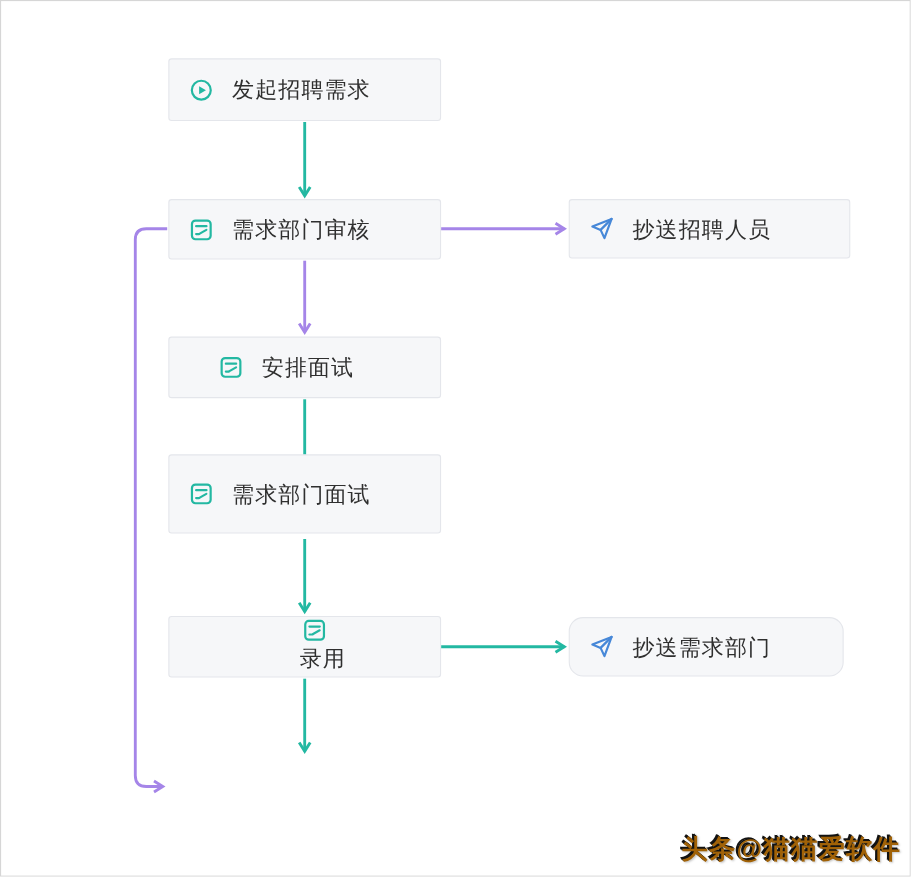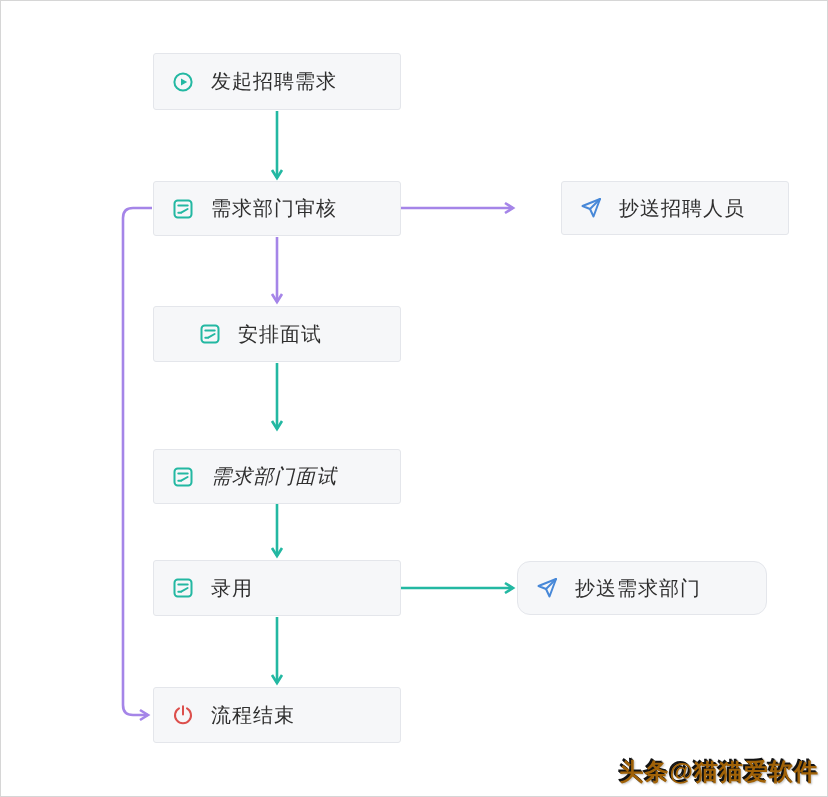--- a/index.html
+++ b/index.html
@@ -108,21 +108,21 @@
       <svg viewBox="0 0 24 24">
         <rect class="stroke-teal" x="3.5" y="3.5" width="17" height="17" rx="3.2" fill="none" stroke-width="2"></rect>
         <line class="stroke-teal" x1="7.3" y1="8.6" x2="16.7" y2="8.6" stroke-width="2" stroke-linecap="round"></line>
         <line class="stroke-teal" x1="7.3" y1="15.8" x2="10" y2="15.8" stroke-width="2" stroke-linecap="round"></line>
         <line class="stroke-teal" x1="10.6" y1="15.4" x2="16.6" y2="12" stroke-width="2" stroke-linecap="round"></line>
       </svg>
     </span>
     <span class="label">需求部门审核</span>
   </div>
 
-  <div class="node" style="left:516px; top:180px; width:228px; height:54px;margin-left:44px;">
+  <div class="node" style="left:516px; top:180px; width:256px; height:54px;">
     <span class="icon">
       <svg viewBox="0 0 24 24">
         <line class="stroke-blue" x1="21" y1="3" x2="11" y2="13" fill="none" stroke-width="2" stroke-linejoin="round" stroke-linecap="round"></line>
         <polygon class="stroke-blue" points="21,3 14.5,20.5 11,13 3.5,10 21,3" fill="none" stroke-width="2" stroke-linejoin="round"></polygon>
       </svg>
     </span>
     <span class="label">抄送招聘人员</span>
   </div>
 
   <div class="node" style="left:152px; top:305px; width:248px; height:56px;padding-left:44px;">
@@ -130,33 +130,33 @@
       <svg viewBox="0 0 24 24">
         <rect class="stroke-teal" x="3.5" y="3.5" width="17" height="17" rx="3.2" fill="none" stroke-width="2"></rect>
         <line class="stroke-teal" x1="7.3" y1="8.6" x2="16.7" y2="8.6" stroke-width="2" stroke-linecap="round"></line>
         <line class="stroke-teal" x1="7.3" y1="15.8" x2="10" y2="15.8" stroke-width="2" stroke-linecap="round"></line>
         <line class="stroke-teal" x1="10.6" y1="15.4" x2="16.6" y2="12" stroke-width="2" stroke-linecap="round"></line>
       </svg>
     </span>
     <span class="label">安排面试</span>
   </div>
 
-  <div class="node" style="left:152px; top:448px; width:248px; height:55px;font-style:italic;">
+  <div class="node" style="left:152px; top:412px; width:248px; height:72px;">
     <span class="icon">
       <svg viewBox="0 0 24 24">
         <rect class="stroke-teal" x="3.5" y="3.5" width="17" height="17" rx="3.2" fill="none" stroke-width="2"></rect>
         <line class="stroke-teal" x1="7.3" y1="8.6" x2="16.7" y2="8.6" stroke-width="2" stroke-linecap="round"></line>
         <line class="stroke-teal" x1="7.3" y1="15.8" x2="10" y2="15.8" stroke-width="2" stroke-linecap="round"></line>
         <line class="stroke-teal" x1="10.6" y1="15.4" x2="16.6" y2="12" stroke-width="2" stroke-linecap="round"></line>
       </svg>
     </span>
     <span class="label">需求部门面试</span>
   </div>
 
-  <div class="node" style="left:152px; top:559px; width:248px; height:56px;">
+  <div class="node" style="left:152px; top:559px; width:248px; height:56px;flex-direction:column;">
     <span class="icon">
       <svg viewBox="0 0 24 24">
         <rect class="stroke-teal" x="3.5" y="3.5" width="17" height="17" rx="3.2" fill="none" stroke-width="2"></rect>
         <line class="stroke-teal" x1="7.3" y1="8.6" x2="16.7" y2="8.6" stroke-width="2" stroke-linecap="round"></line>
         <line class="stroke-teal" x1="7.3" y1="15.8" x2="10" y2="15.8" stroke-width="2" stroke-linecap="round"></line>
         <line class="stroke-teal" x1="10.6" y1="15.4" x2="16.6" y2="12" stroke-width="2" stroke-linecap="round"></line>
       </svg>
     </span>
     <span class="label">录用</span>
   </div>
@@ -164,24 +164,15 @@
   <div class="node" style="left:516px; top:560px; width:250px; height:54px;border-radius:13px;">
     <span class="icon">
       <svg viewBox="0 0 24 24">
         <line class="stroke-blue" x1="21" y1="3" x2="11" y2="13" fill="none" stroke-width="2" stroke-linejoin="round" stroke-linecap="round"></line>
         <polygon class="stroke-blue" points="21,3 14.5,20.5 11,13 3.5,10 21,3" fill="none" stroke-width="2" stroke-linejoin="round"></polygon>
       </svg>
     </span>
     <span class="label">抄送需求部门</span>
   </div>
 
-  <div class="node" style="left:152px; top:686px; width:248px; height:56px;">
-    <span class="icon">
-      <svg viewBox="0 0 24 24">
-        <path class="stroke-red" d="M8,5.4 A8,8 0 1 0 16,5.4" fill="none" stroke-width="2" stroke-linecap="round"></path>
-        <line class="stroke-red" x1="12" y1="3.2" x2="12" y2="11.5" stroke-width="2" stroke-linecap="round"></line>
-      </svg>
-    </span>
-    <span class="label">流程结束</span>
-  </div>
 
   <div class="watermark">头条@猫猫爱软件</div>
 </div>
 
 </body></html>

